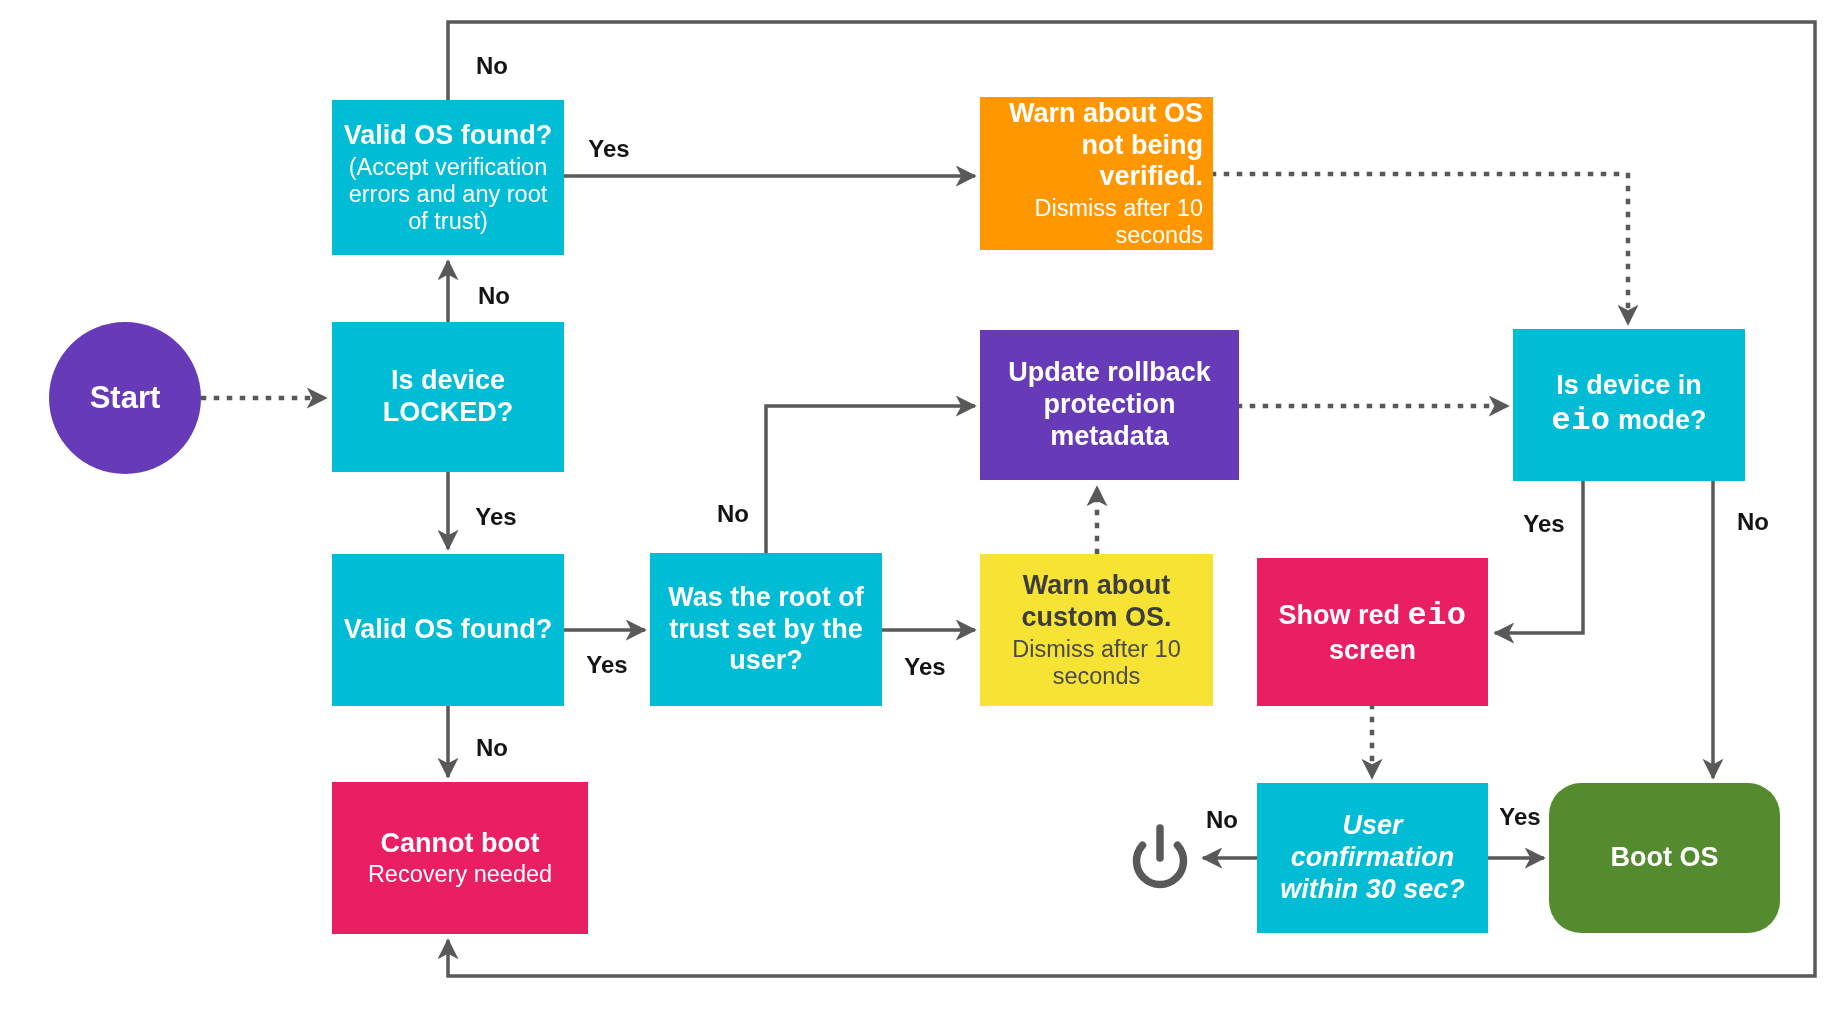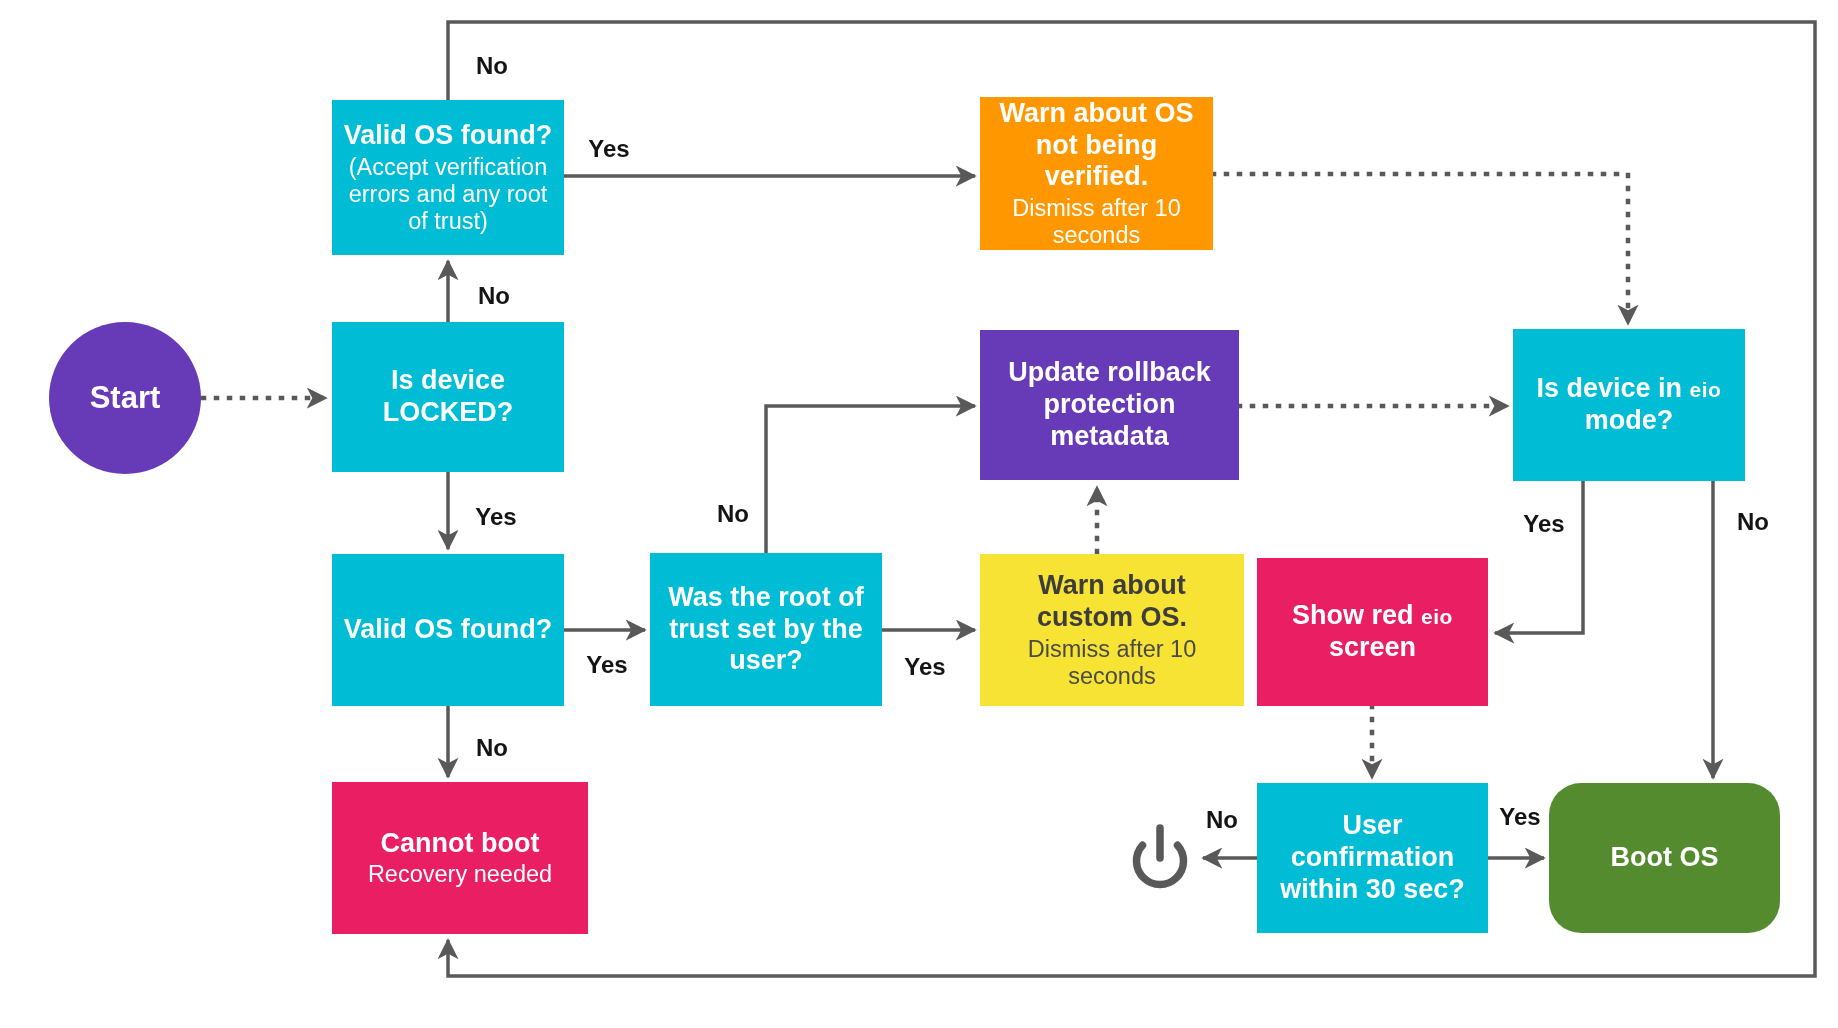--- a/index.html
+++ b/index.html
@@ -14,43 +14,43 @@
   .arrowhead { fill:var(--line); }
 
   
   .node { position:absolute; box-sizing:border-box; display:flex; flex-direction:column;
           align-items:center; justify-content:center; text-align:center;
           color:#ffffff; padding:6px 10px; line-height:1.18; }
   .node .t { font-weight:bold; font-size:27px; }
   .node .s { font-weight:normal; font-size:23.5px; line-height:1.15; margin-top:2px; }
   .cyan   { background:var(--cyan); }
   .purple { background:var(--purple); }
-  .orange { background:var(--orange); }
+  .orange { background:var(--orange);text-align:right; }
   .yellow { background:var(--yellow); color:var(--yellow_text); }
   .yellow .s { color:#4a4a4a; }
   .pink   { background:var(--pink); }
   .green  { background:var(--green); }
 
   .circle { border-radius:50%; }
   #n-start { left:49px; top:322px; width:152px; height:152px; font-size:31px; font-weight:bold; }
 
   #n-valid-any        { left:332px; top:100px; width:232px; height:155px; }
   #n-warn-unverified  { left:980px; top:97px;  width:233px; height:153px; }
   #n-locked           { left:332px; top:322px; width:232px; height:150px; }
   #n-update-rollback  { left:980px; top:330px; width:259px; height:150px; }
   #n-eio              { left:1513px; top:329px; width:232px; height:152px; }
   #n-valid-restricted { left:332px; top:554px; width:232px; height:152px; }
   #n-root-user        { left:650px; top:553px; width:232px; height:153px; }
-  #n-warn-custom      { left:980px; top:554px; width:264px; height:152px; }
+  #n-warn-custom      { left:980px; top:554px; width:233px; height:152px; }
   #n-show-red         { left:1257px; top:558px; width:231px; height:148px; }
   #n-cannot-boot      { left:332px; top:782px; width:256px; height:152px; }
-  #n-user-confirm     { left:1257px; top:783px; width:231px; height:150px; }
+  #n-user-confirm     { left:1257px; top:783px; width:231px; height:150px;font-style:italic; }
   #n-boot-os          { left:1549px; top:783px; width:231px; height:150px;border-radius:32px; }
 
-  .code { font-family:Liberation Sans, sans-serif; font-size:21px; letter-spacing:0.5px; }
+  .code { font-family:Liberation Mono, monospace; font-size:32px; letter-spacing:0.5px; }
 
   
   .elabel { position:absolute; transform:translate(-50%,-50%); font-weight:bold;
             font-size:24px; color:#141414; white-space:nowrap; }
   #l-no-top          { left:492px;  top:66px;  }
   #l-no-locked       { left:494px;  top:296px; }
   #l-yes-valid-any   { left:609px;  top:149px; }
   #l-yes-locked      { left:496px;  top:517px; }
   #l-no-root         { left:733px;  top:514px; }
   #l-yes-restricted  { left:607px;  top:665px; }

